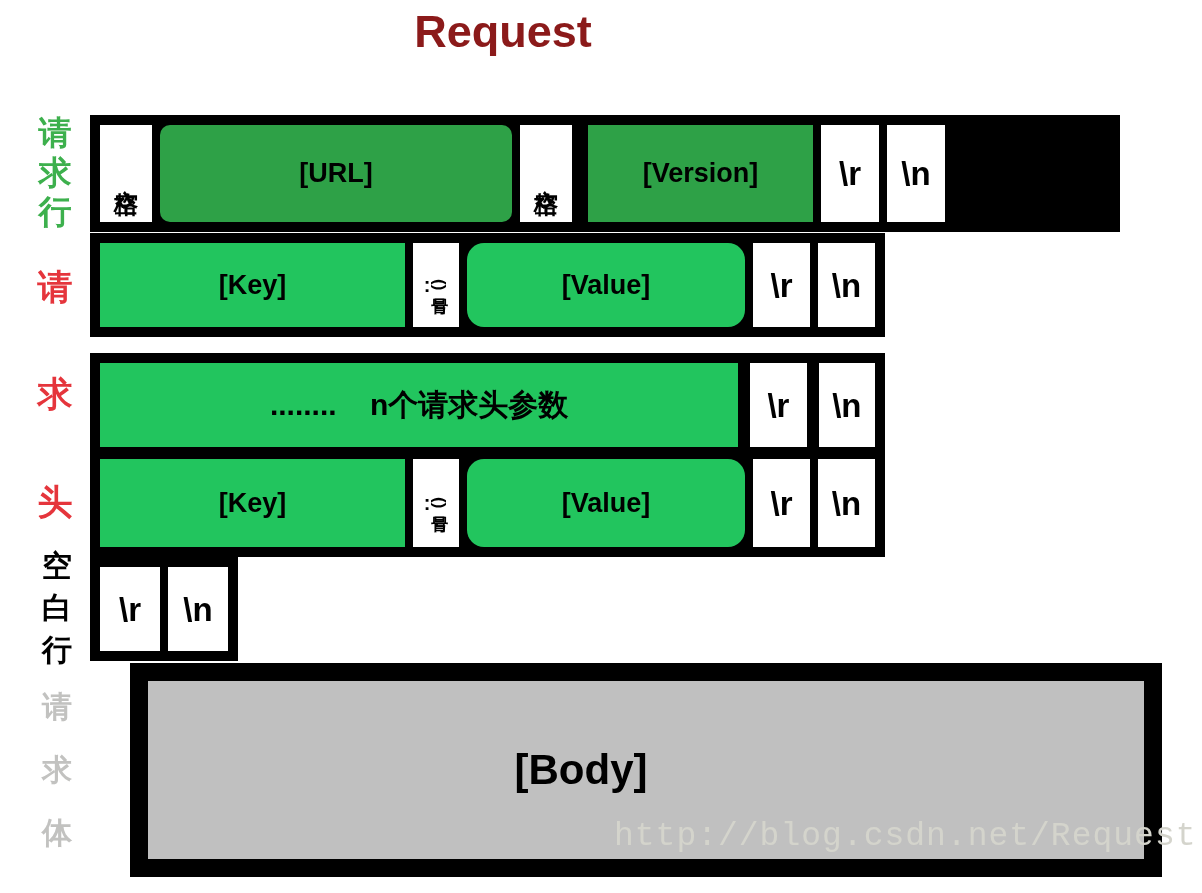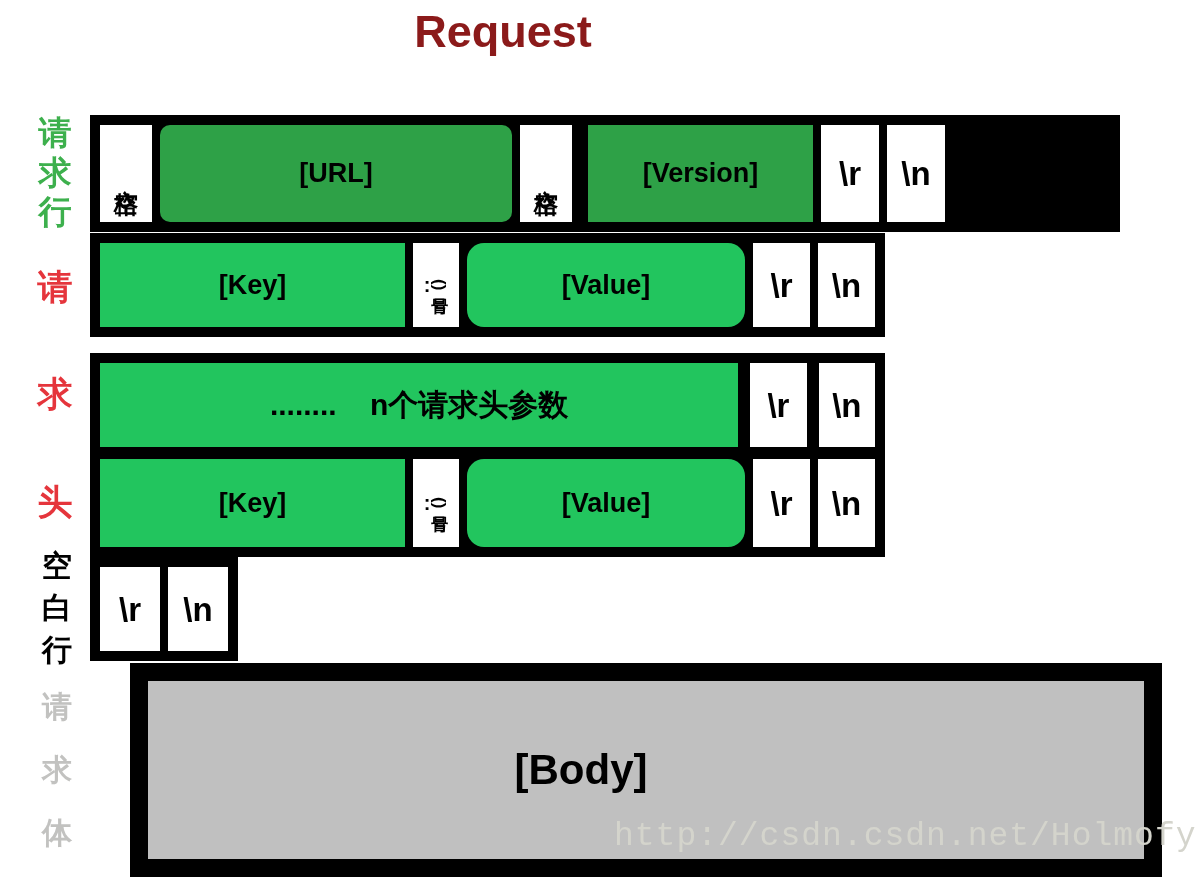--- a/index.html
+++ b/index.html
@@ -152,15 +152,15 @@
 
   <div class="row row-blank">
     <div class="cell white w-crlf3">\r</div>
     <div class="cell white w-crlf3">\n</div>
   </div>
 
   <div class="row row-body">
     <div class="body-inner">[Body]</div>
   </div>
 
-  <div class="watermark">http://csdn.csdn.net/Holmofy</div>
+  <div class="watermark">http://blog.csdn.net/Request</div>
 
 </div>
 
 </body></html>

